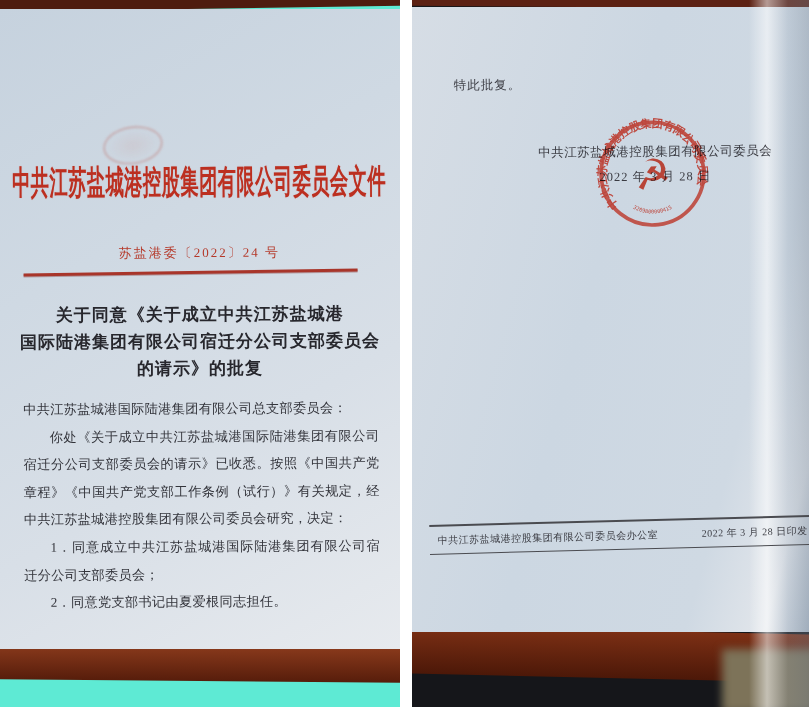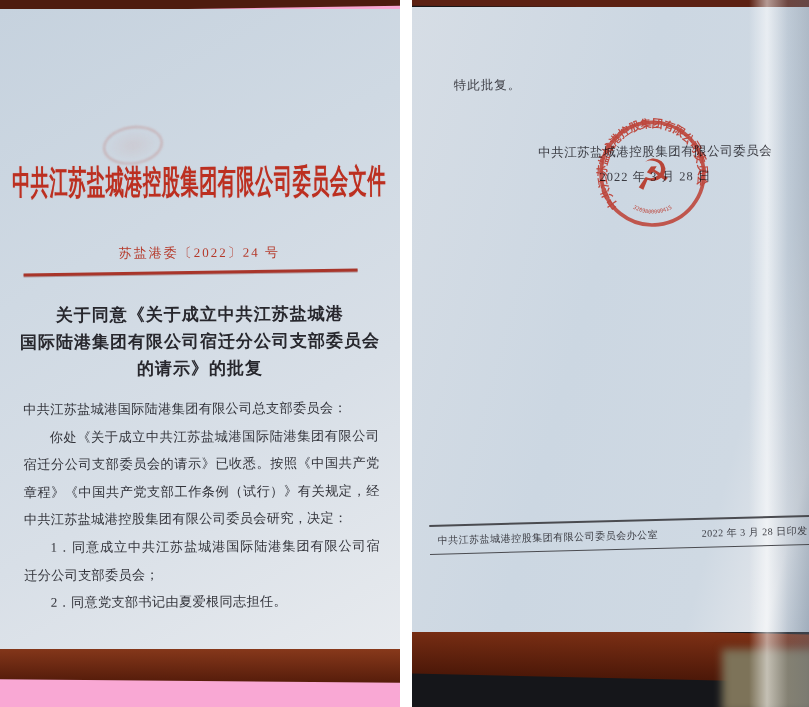--- a/index.html
+++ b/index.html
@@ -1,19 +1,19 @@
 <!DOCTYPE html>
 <html><head>
 <meta charset="utf-8">
 <style>
   html,body{margin:0;padding:0;background:#ffffff;}
   .canvas{position:relative;width:809px;height:707px;background:#ffffff;overflow:hidden;
           font-family:"Liberation Serif","DejaVu Serif",serif;}
   .photo{position:absolute;top:0;height:707px;overflow:hidden;}
-  .photo-left{left:0;width:400px;background:#f9a8d4;}
+  .photo-left{left:0;width:400px;background:#5eead4;}
   .photo-right{left:412px;width:397px;background:#15161a;}
 
   
   .strip-top{position:absolute;left:0;right:0;top:0;z-index:1;}
   .strip-top.l{height:13px;background:#4e1c0f;clip-path:polygon(0 0,100% 0,100% 45%,0 90%);}
   .strip-top.r{height:12px;background:#5c2113;clip-path:polygon(0 0,100% 0,100% 72%,0 48%);}
 
   
   .paper{position:absolute;left:0;right:0;z-index:2;}
   .paper-l{top:9px;height:640px;

